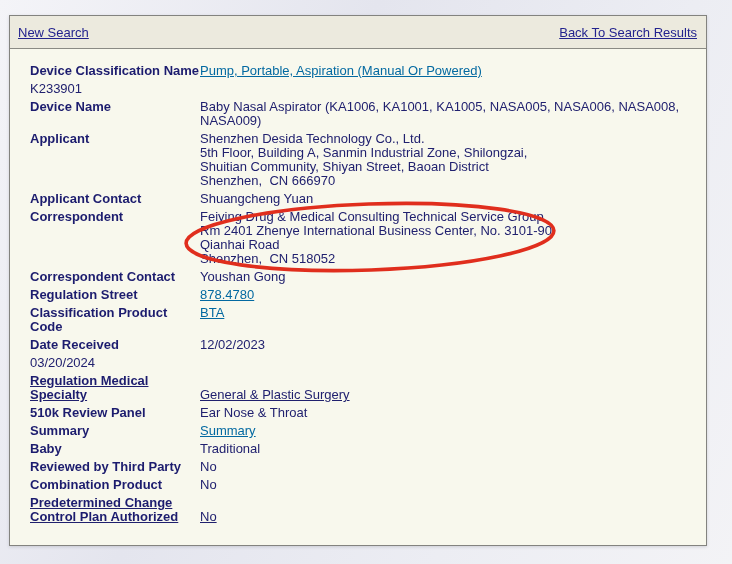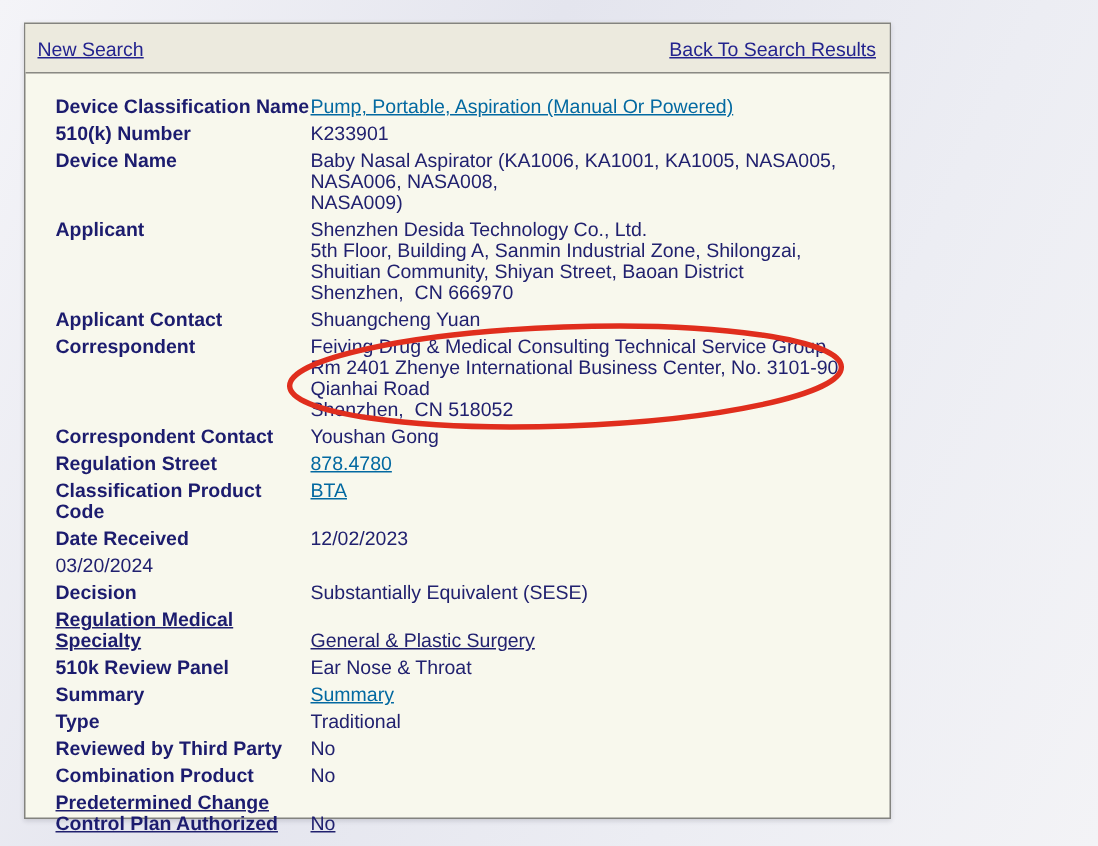--- a/index.html
+++ b/index.html
@@ -2,21 +2,21 @@
 <html><head>
 <meta charset="utf-8">
 <style>
   html, body { margin: 0; padding: 0; }
   .page {
     width: 732px; height: 564px; position: relative; overflow: hidden;
     font-family: "Liberation Sans", sans-serif;
     background: linear-gradient(115deg, #f4f4f8 0%, #e4e5ee 38%, #ecedf3 70%, #f3f3f6 100%);
   }
   .panel {
-    position: absolute; left: 16px; top: 15px; width: 578px; height: 531px;
+    position: absolute; left: 9px; top: 15px; width: 698px; height: 531px;
     box-sizing: border-box; border: 1px solid #83837f; background: #f8f8ed;
     box-shadow: 0 1px 3px rgba(60,60,80,0.18);
   }
   .topbar {
     height: 33px; box-sizing: border-box; display: flex;
     justify-content: space-between; align-items: center;
     padding: 0 9px 0 8px; background: #eceade; border-bottom: 1px solid #8a8a84;
   }
   a.toplink {
     color: #23238e; font-size: 13px; text-decoration: underline; cursor: pointer;
@@ -46,21 +46,20 @@
     <div class="topbar">
       <a class="toplink" href="#">New Search</a>
       <a class="toplink" href="#">Back To Search Results</a>
     </div>
     <div class="content" id="rows">
         <div class="row">
           <div class="cell-label">Device Classification Name</div>
           <div class="cell-value"><a href="#">Pump, Portable, Aspiration (Manual Or Powered)</a></div>
         </div>
         <div class="row">
-          <div class="cell-label">510(k) Number</div>
           <div class="cell-value">K233901</div>
         </div>
         <div class="row">
           <div class="cell-label">Device Name</div>
           <div class="cell-value">Baby Nasal Aspirator (KA1006, KA1001, KA1005, NASA005, NASA006, NASA008,
 NASA009)</div>
         </div>
         <div class="row">
           <div class="cell-label">Applicant</div>
           <div class="cell-value">Shenzhen Desida Technology Co., Ltd.
@@ -94,39 +93,35 @@
           <div class="cell-label">Classification Product Code</div>
           <div class="cell-value"><a href="#">BTA</a></div>
         </div>
         <div class="row">
           <div class="cell-label">Date Received</div>
           <div class="cell-value">12/02/2023</div>
         </div>
         <div class="row">
           <div class="cell-value">03/20/2024</div>
         </div>
-        <div class="row">
-          <div class="cell-label">Decision</div>
-          <div class="cell-value">Substantially Equivalent (SESE)</div>
-        </div>
         <div class="row center">
           <div class="cell-label">Regulation Medical
 Specialty</div>
           <div class="cell-value">General &amp; Plastic Surgery</div>
         </div>
         <div class="row">
           <div class="cell-label">510k Review Panel</div>
           <div class="cell-value">Ear Nose &amp; Throat</div>
         </div>
         <div class="row">
           <div class="cell-label">Summary</div>
           <div class="cell-value"><a href="#">Summary</a></div>
         </div>
         <div class="row">
-          <div class="cell-label">Type</div>
+          <div class="cell-label">Baby</div>
           <div class="cell-value">Traditional</div>
         </div>
         <div class="row">
           <div class="cell-label">Reviewed by Third Party</div>
           <div class="cell-value">No</div>
         </div>
         <div class="row">
           <div class="cell-label">Combination Product</div>
           <div class="cell-value">No</div>
         </div>

